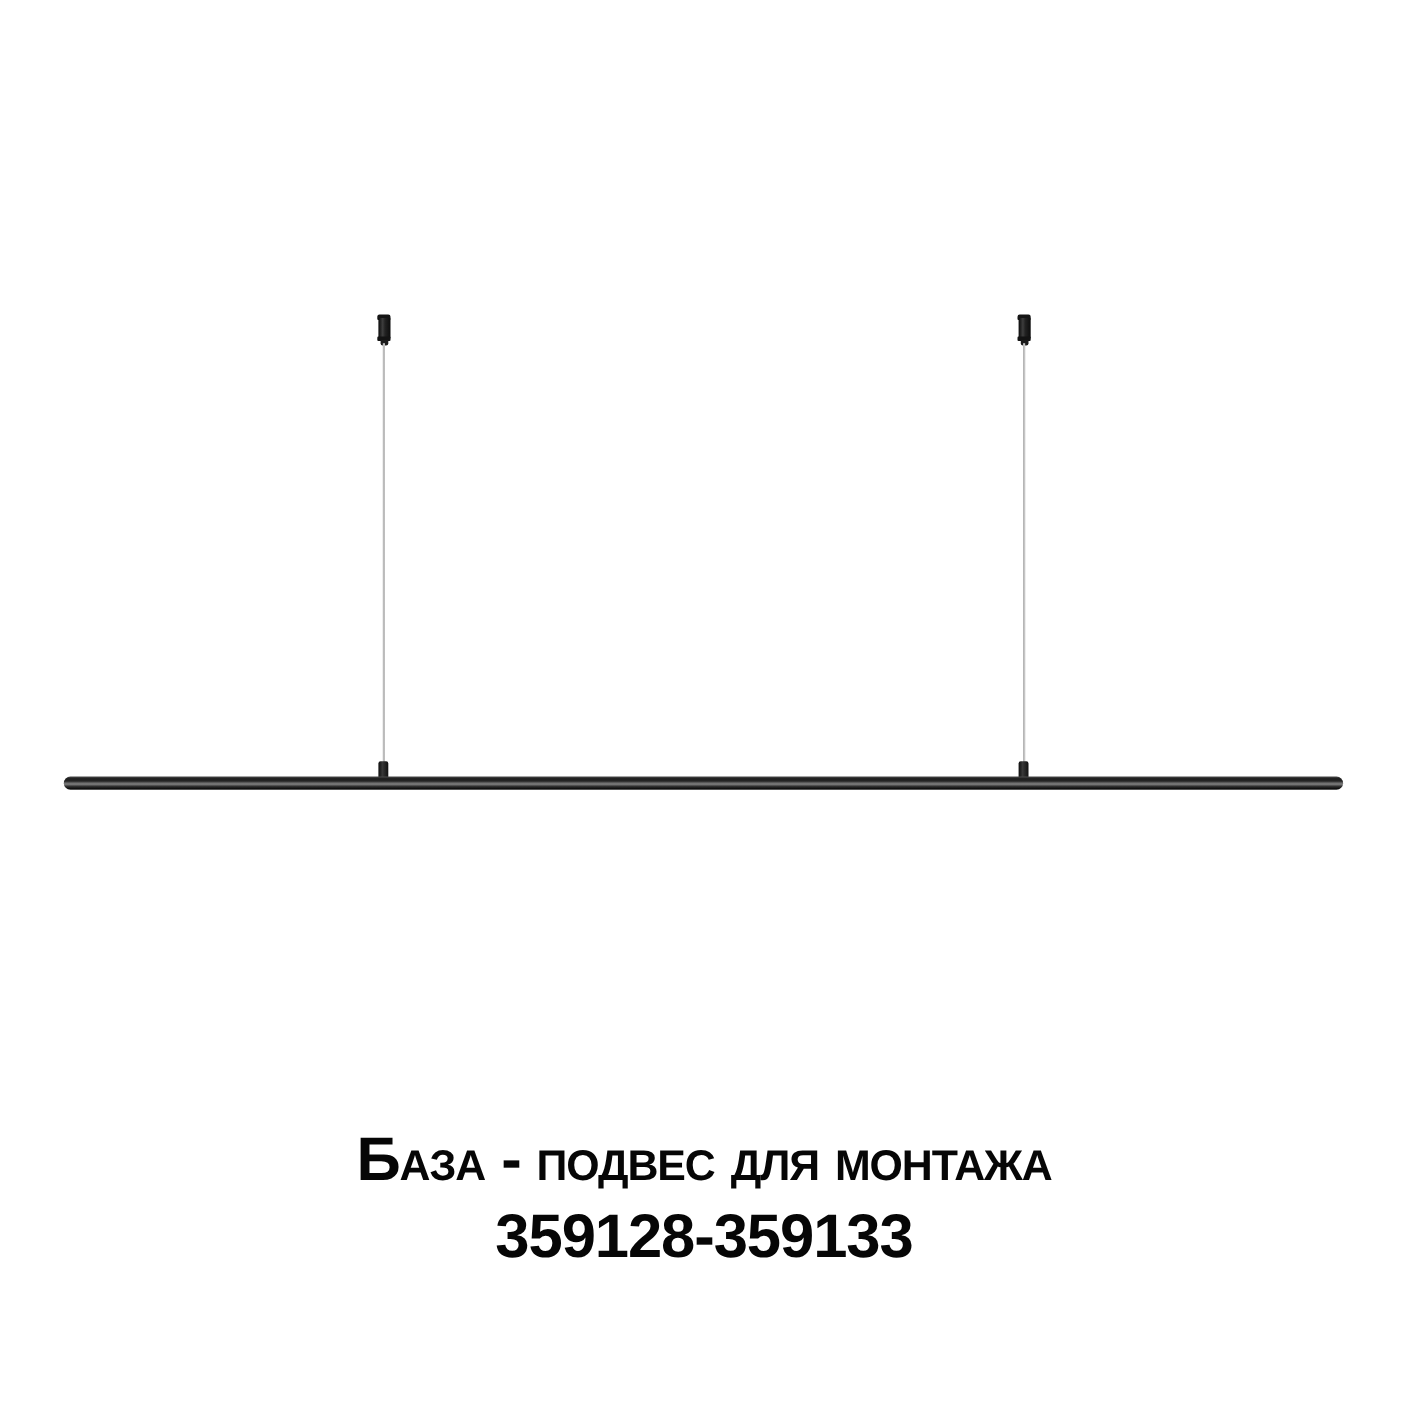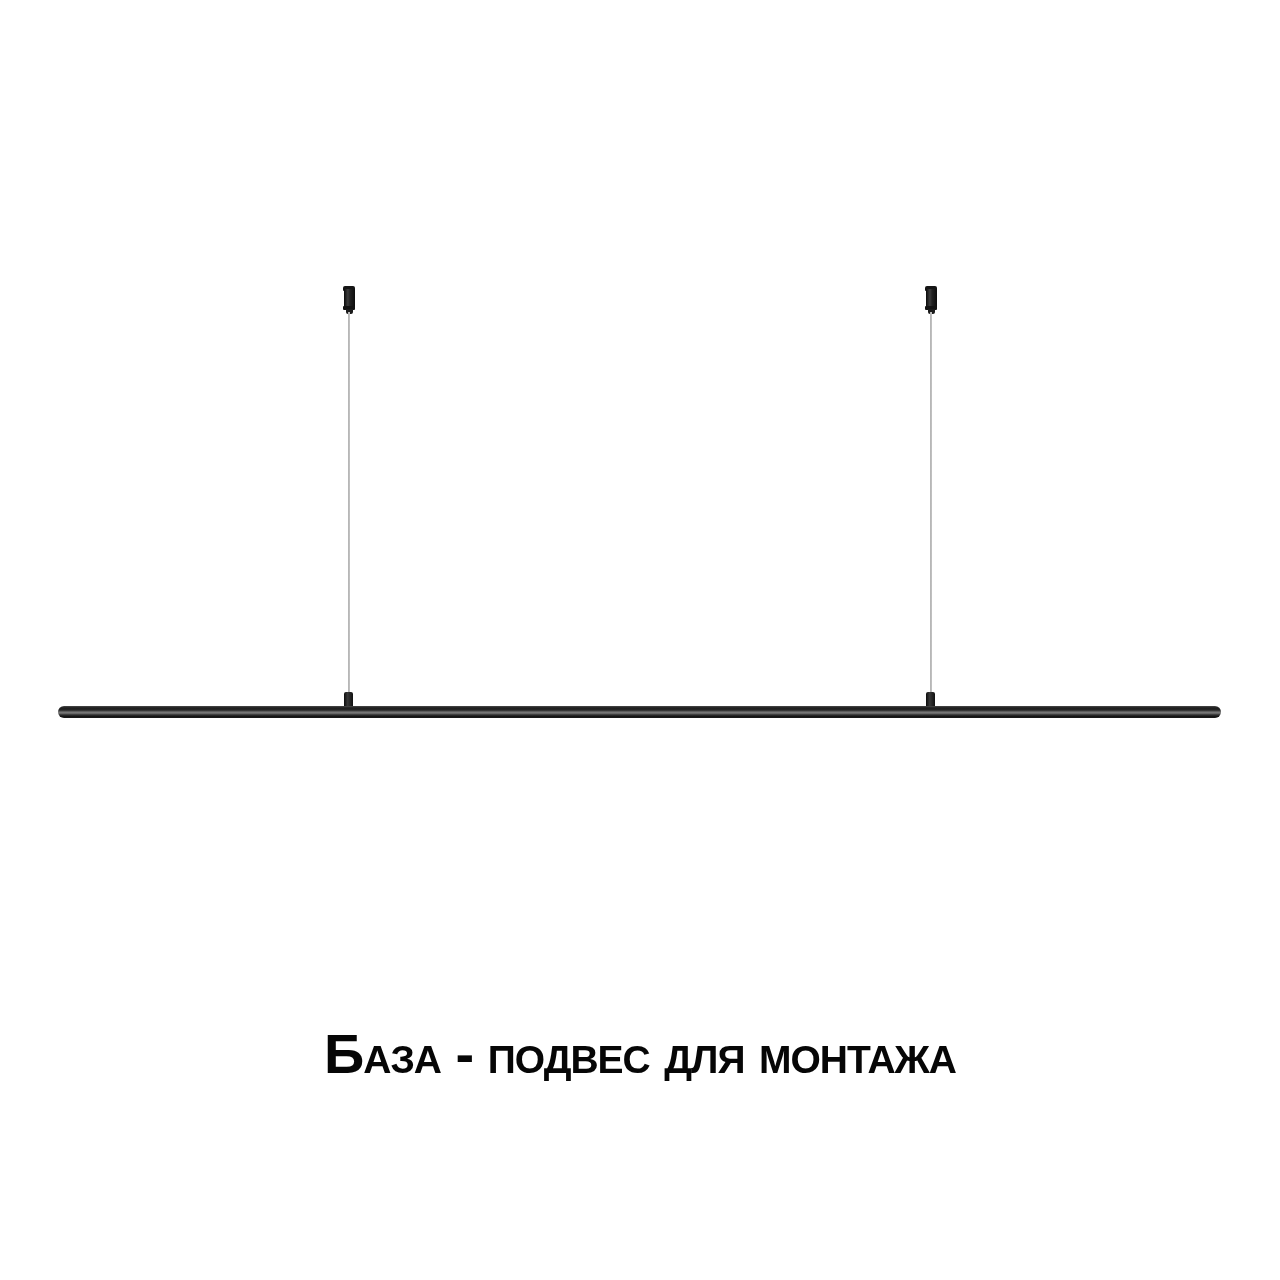--- a/index.html
+++ b/index.html
@@ -130,15 +130,16 @@
 
     <div class="grip g-left"></div>
     <div class="grip g-right"></div>
 
     <div class="bar"></div>
 
   </div>
 
   <div class="caption">
     <div>База - подвес для монтажа</div>
+    <div class="digits-line">359128-359133</div>
   </div>
 
 </div>
 
 </body></html>

